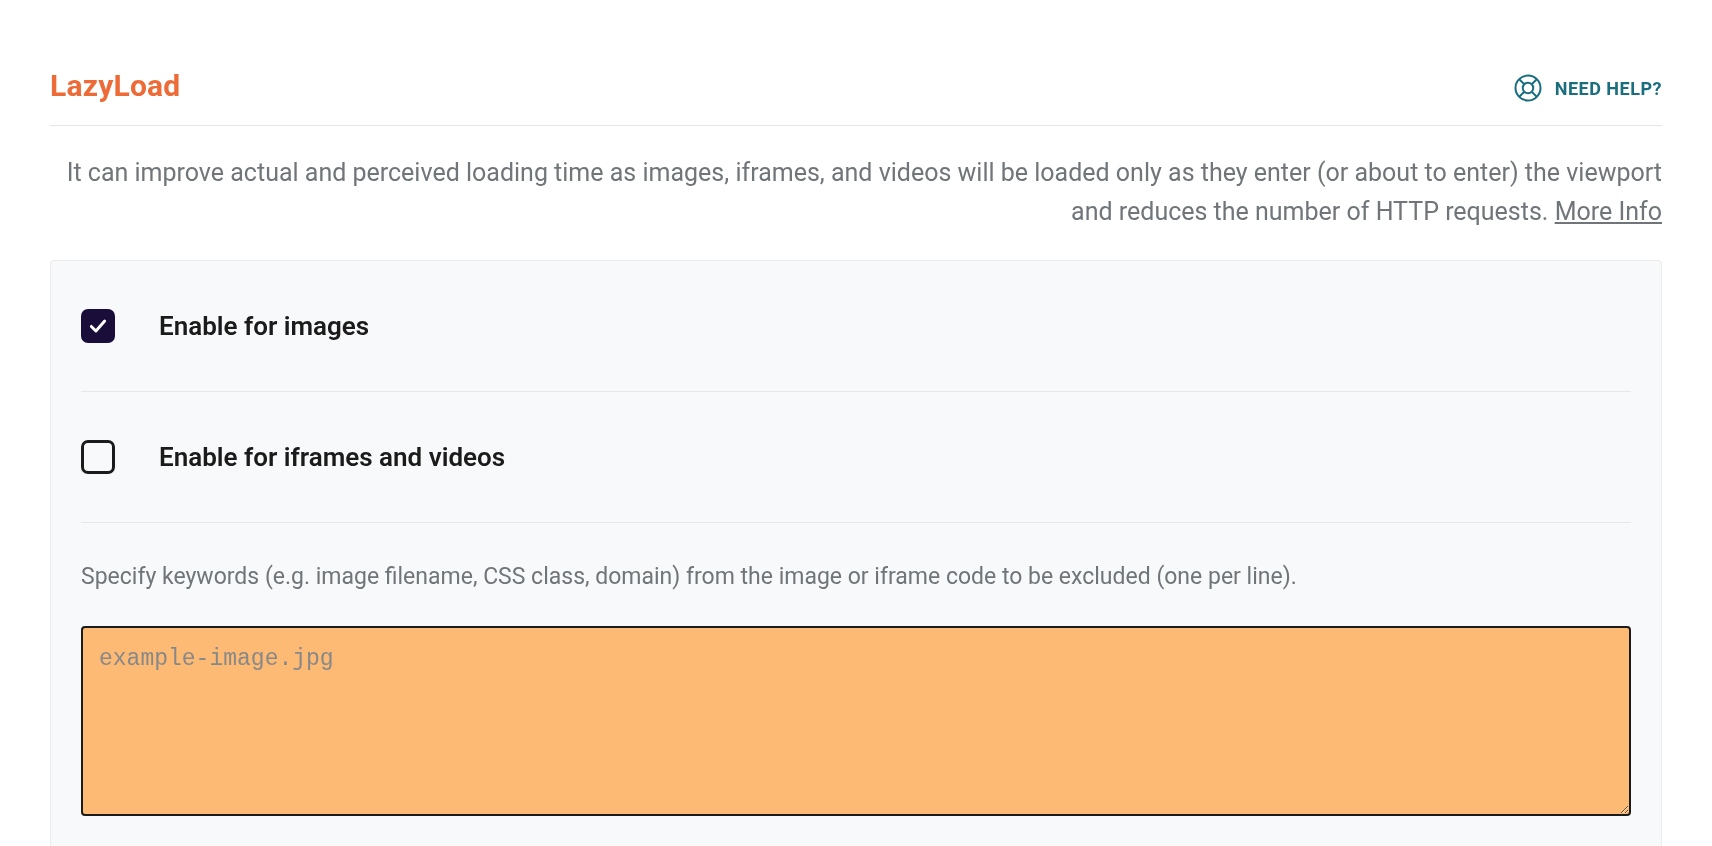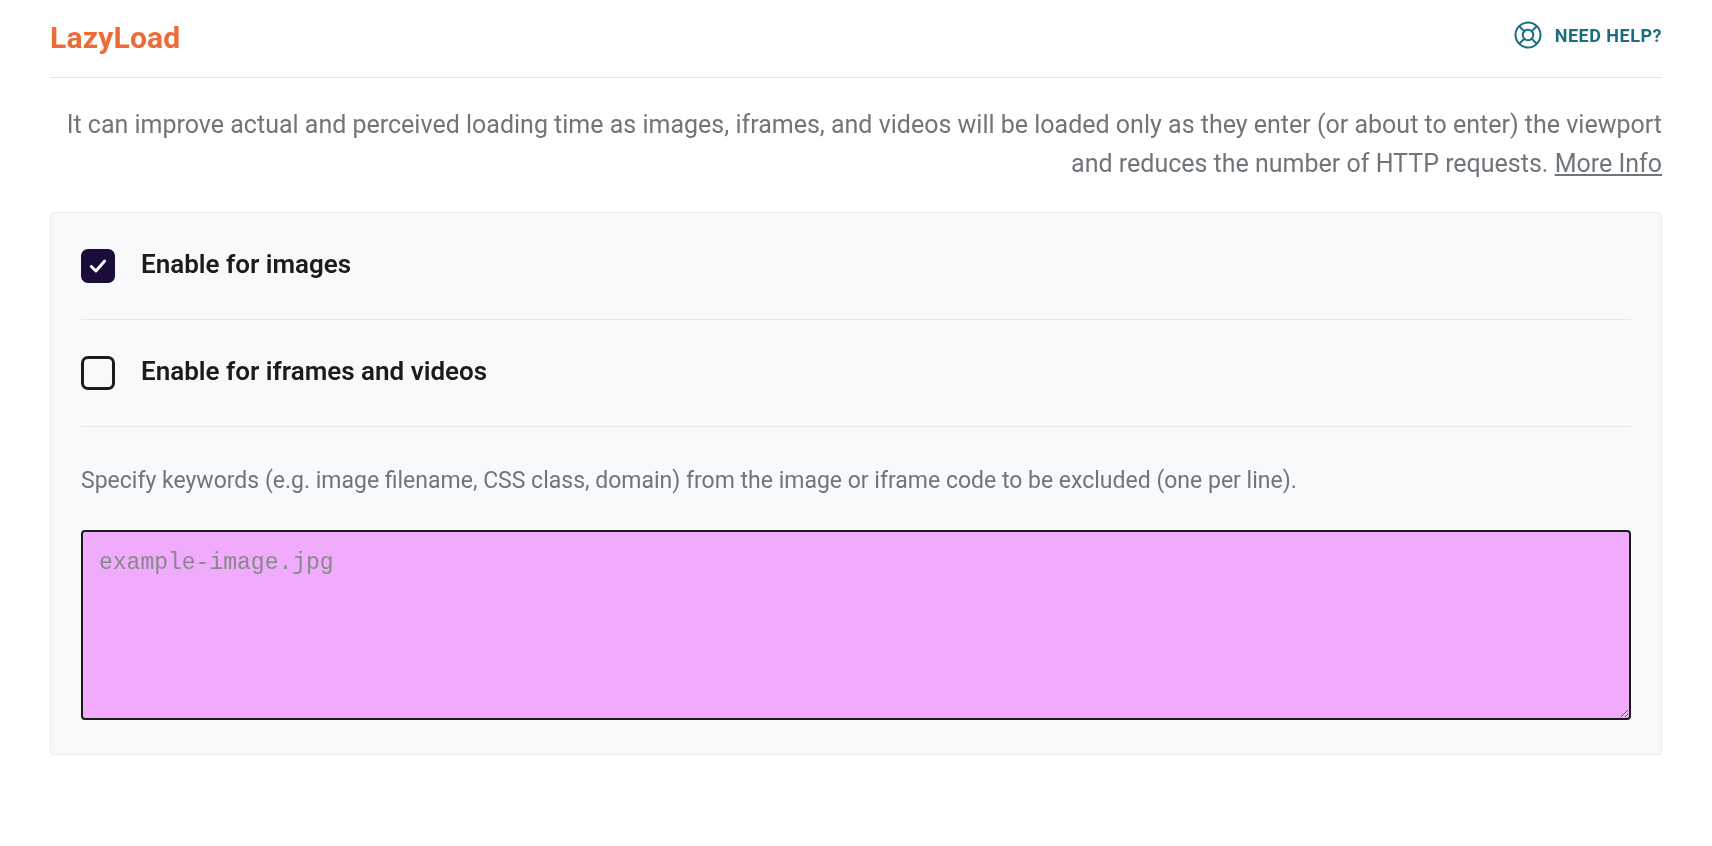--- a/index.html
+++ b/index.html
@@ -10,23 +10,24 @@
       width: 1712px;
       height: 846px;
       overflow: hidden;
     }
     .panel {
       padding: 20px 50px 30px 50px;
     }
     .header-row {
       display: flex;
       justify-content: space-between;
-      align-items: flex-start;
+      align-items: flex-end;
       padding-bottom: 22px;
       border-bottom: 1px solid #e5e5e5;
+      margin-top: 48px;
     }
     .section-title {
       font-size: 30px;
       font-weight: 700;
       color: #ED6B37;
       letter-spacing: 0.2px;
     }
     .help-link {
       display: flex;
       align-items: center;
@@ -53,23 +54,23 @@
     }
     .settings-box {
       margin-top: 28px;
       background: #f8f9fa;
       border: 1px solid #ececec;
       border-radius: 4px;
       padding: 0 30px 30px 30px;
     }
     .option-row {
       display: flex;
-      align-items: flex-start;
-      gap: 26px;
-      padding: 36px 0;
+      align-items: center;
+      gap: 44px;
+      padding: 48px 0;
       border-bottom: 1px solid #e7e7e7;
     }
     .option-row.last { border-bottom: 1px solid #e7e7e7; }
     .checkbox {
       width: 34px;
       height: 34px;
       border-radius: 7px;
       display: flex;
       align-items: center;
       justify-content: center;
@@ -98,21 +99,21 @@
       margin-bottom: 10px;
     }
     .excluded-desc {
       font-size: 23px;
       color: #707579;
       margin-bottom: 36px;
     }
     .excluded-textarea {
       width: 100%;
       height: 190px;
-      background: #f0abfc;
+      background: #fdba74;
       border: 2px solid #1b1b1b;
       border-radius: 4px;
       padding: 18px 16px;
       font-family: "SFMono-Regular", Consolas, "Liberation Mono", Menlo, monospace;
       font-size: 23px;
       color: #555;
       resize: both;
       outline: none;
     }
     .excluded-textarea::placeholder { color: #888; }

